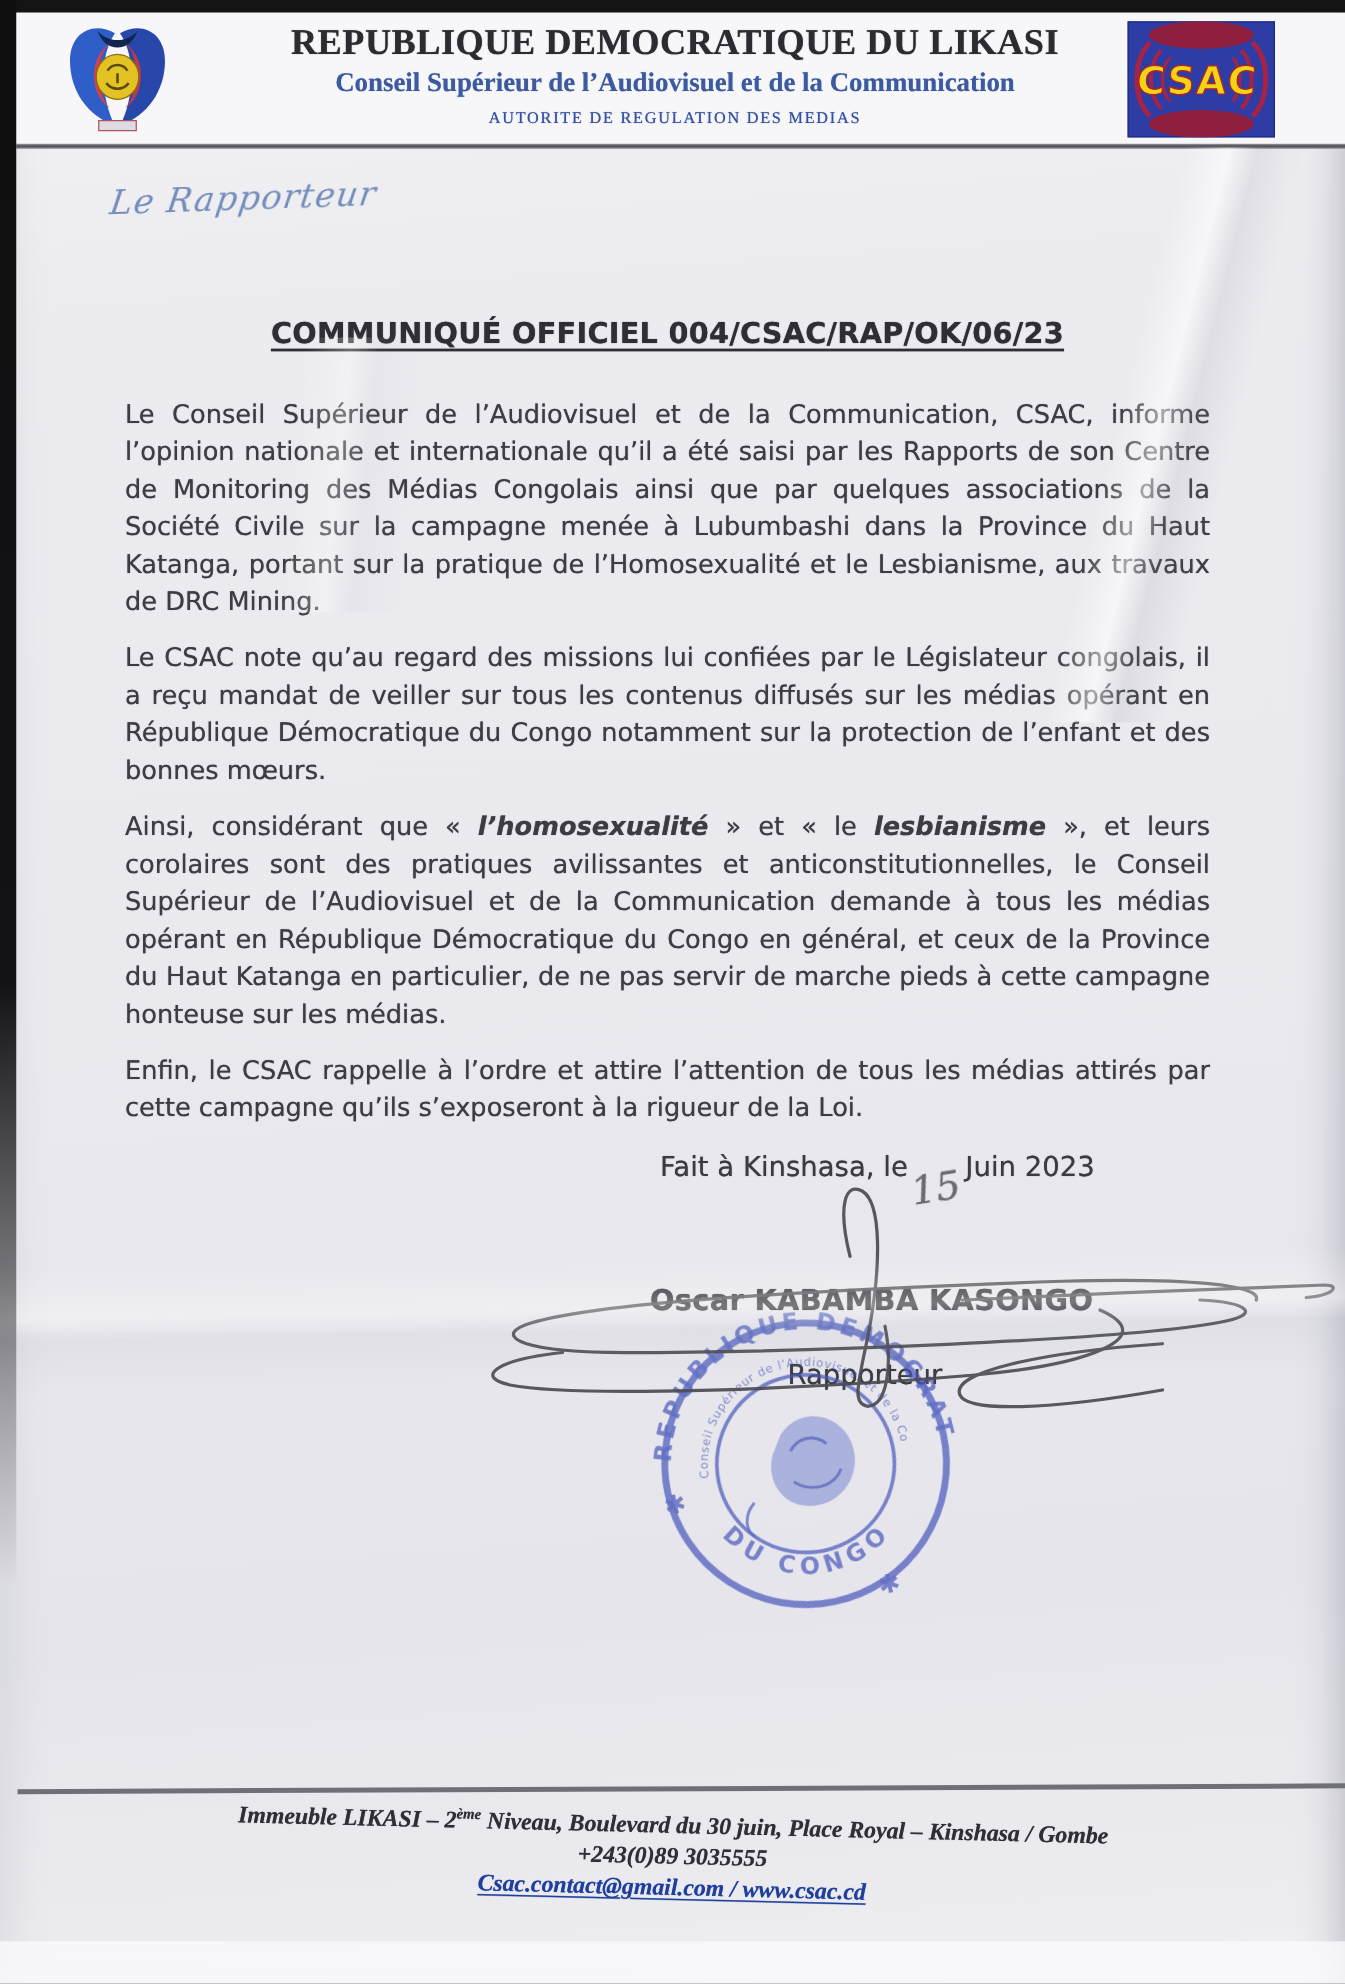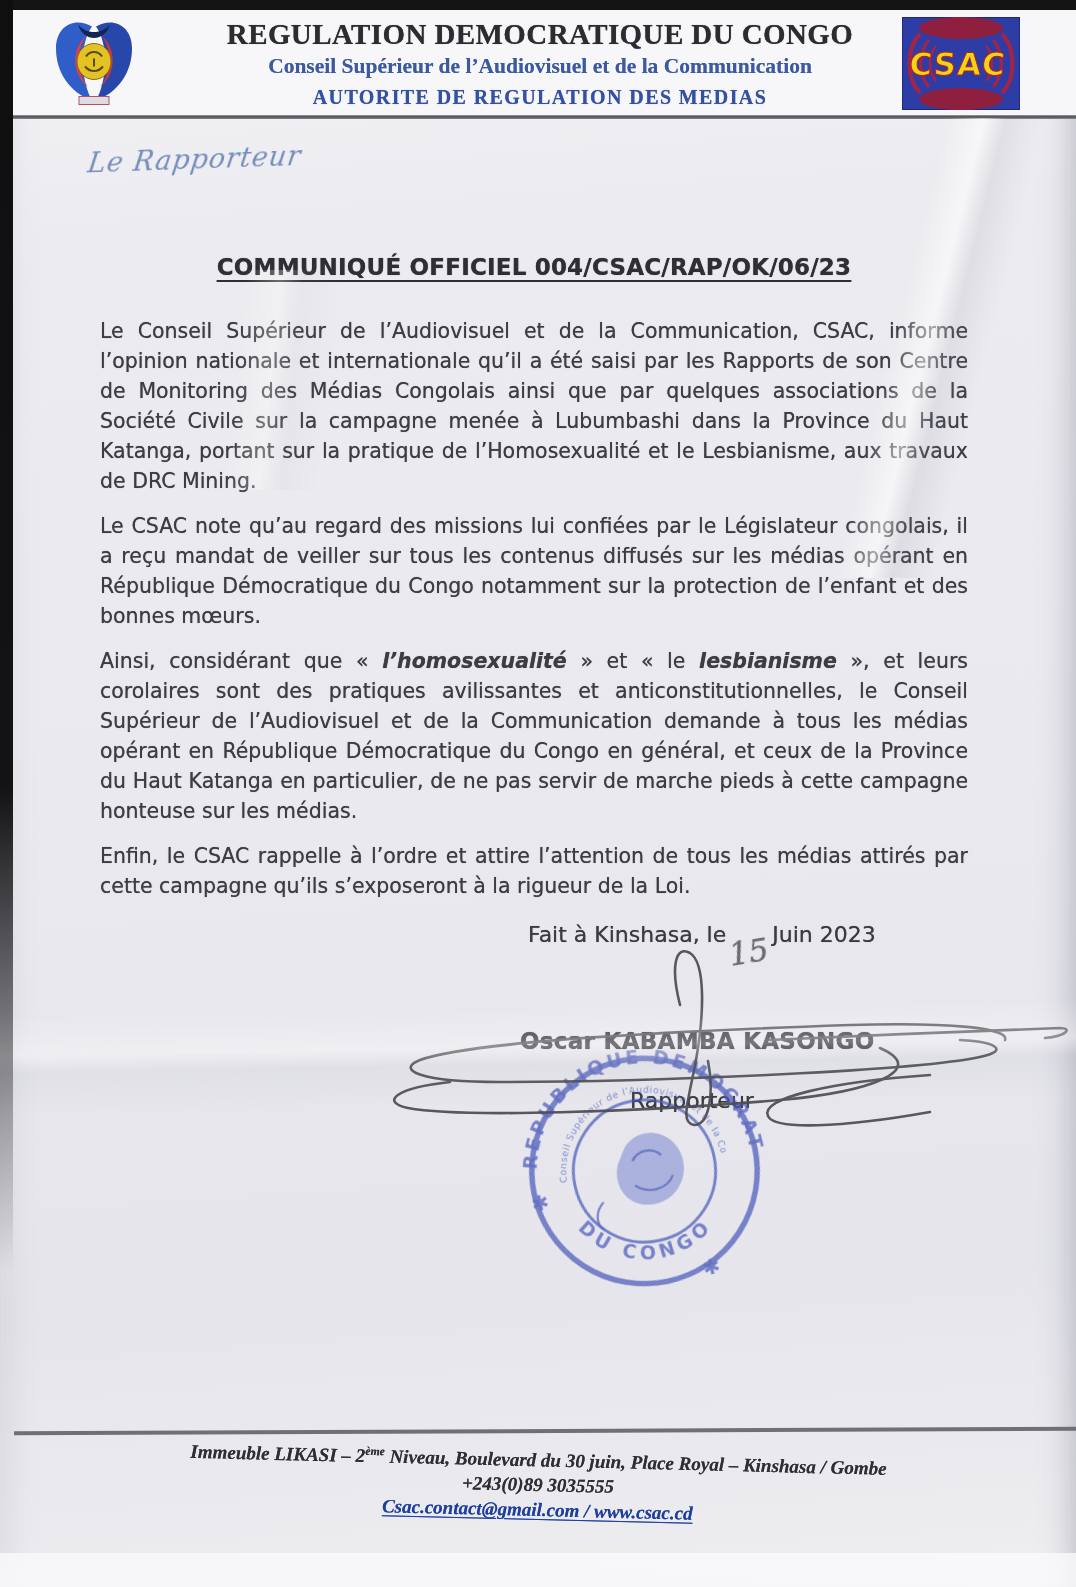--- a/index.html
+++ b/index.html
@@ -29,21 +29,21 @@
   
   .header-band{position:absolute;left:13px;top:10px;right:0;height:106px;background:#f7f7f9;}
   .header-rule{position:absolute;left:13px;top:115px;right:0;height:4px;
     background:linear-gradient(#a0a0a6,#4b4b52 45%,#8c8c93);}
   .hdr-text{position:absolute;left:195px;top:18px;width:690px;text-align:center;
     font-family:"Liberation Serif","DejaVu Serif",serif;}
   .hdr-country{font-size:29px;font-weight:bold;color:#2b2b31;letter-spacing:.4px;
     text-shadow:0 0 .7px rgba(45,45,52,.85);}
   .hdr-council{font-size:21.5px;font-weight:bold;color:#3c5aa0;margin-top:3px;
     text-shadow:0 0 .6px rgba(70,95,160,.7);}
-  .hdr-authority{font-size:20px;font-weight:bold;color:#3350a2;margin-top:7px;letter-spacing:1.4px;
+  .hdr-authority{font-size:13px;font-weight:normal;color:#3350a2;margin-top:7px;letter-spacing:1.4px;
     text-shadow:0 0 .7px rgba(60,85,160,.8);}
   .logo{position:absolute;filter:blur(.5px);}
   .logo.drc{left:48px;top:16px;}
   .logo.csac{left:902px;top:17px;}
 
   .script-note{position:absolute;left:88px;top:144px;
     font-family:"DejaVu Serif",serif;font-style:italic;font-size:27px;color:#6480b4;
     transform:rotate(-2deg) skewX(-10deg);filter:blur(.55px);opacity:.88;letter-spacing:1px;}
 
   .doc-title{position:absolute;left:100px;top:254px;width:868px;text-align:center;
@@ -106,21 +106,21 @@
     <path d="M18 17 C 4 31 4 62 18 76" stroke="#a52445" stroke-width="4" fill="none"></path>
     <path d="M27 23 C 16 35 16 58 27 70" stroke="#a52445" stroke-width="3.2" fill="none"></path>
     <path d="M34 29 C 26 38 26 55 34 64" stroke="#a52445" stroke-width="2.6" fill="none"></path>
     <path d="M100 17 C 114 31 114 62 100 76" stroke="#a52445" stroke-width="4" fill="none"></path>
     <path d="M91 23 C 102 35 102 58 91 70" stroke="#a52445" stroke-width="3.2" fill="none"></path>
     <path d="M84 29 C 92 38 92 55 84 64" stroke="#a52445" stroke-width="2.6" fill="none"></path>
     <text x="59" y="58" text-anchor="middle" font-family="DejaVu Sans, sans-serif" font-size="31" font-weight="bold" fill="#f2d414" stroke="#b32025" stroke-width="1" letter-spacing="1" transform="skewX(-4)">CSAC</text>
   </svg>
 
   <div class="hdr-text">
-    <div class="hdr-country">REGULATION DEMOCRATIQUE DU CONGO</div>
+    <div class="hdr-country">REPUBLIQUE DEMOCRATIQUE DU LIKASI</div>
     <div class="hdr-council">Conseil Supérieur de l’Audiovisuel et de la Communication</div>
     <div class="hdr-authority">AUTORITE DE REGULATION DES MEDIAS</div>
   </div>
   <div class="header-rule"></div>
 
   <div class="script-note">Le Rapporteur</div>
 
   <div class="doc-title">COMMUNIQUÉ OFFICIEL 004/CSAC/RAP/OK/06/23</div>
 
   <div class="body-text">

